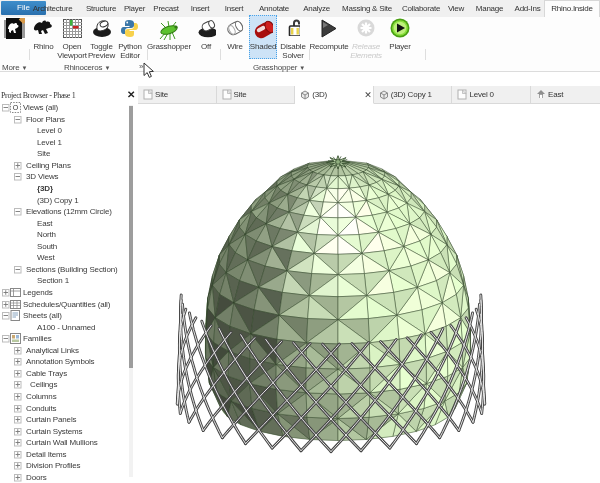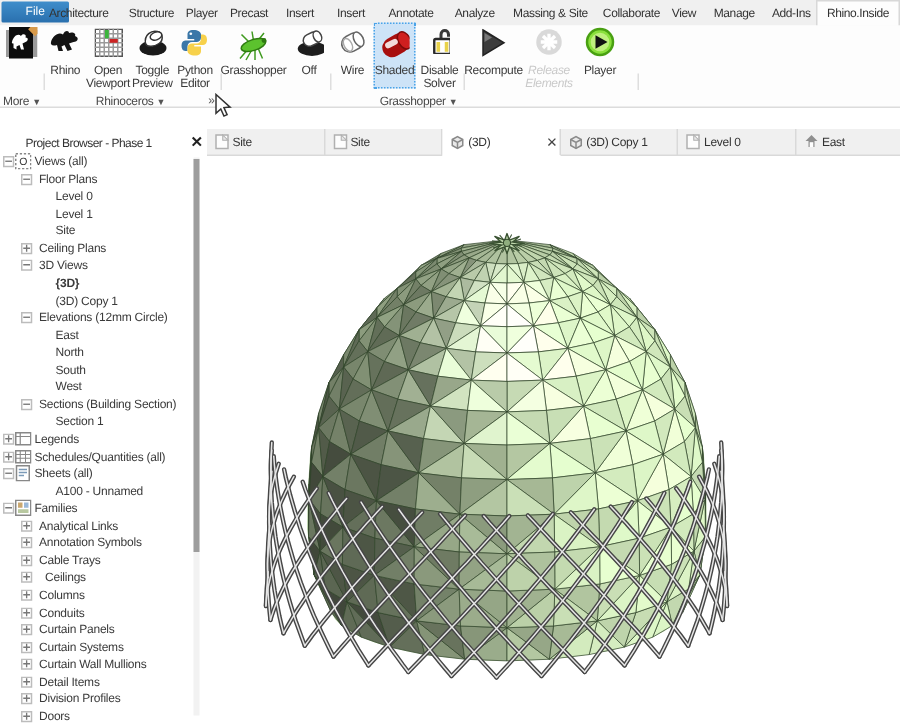--- a/index.html
+++ b/index.html
@@ -20,21 +20,21 @@
   transform:translateX(-50%); top:46px; }
 .btxt { position:absolute; font-size:8px; letter-spacing:-0.2px; color:#3a3a3a; white-space:nowrap;
   transform:translateX(-50%); text-align:center; line-height:9px; }
 .gtxt { color:#c9c9c9;font-style:italic; }
 .sep { position:absolute; width:1px; background:#dedede; }
 #tabbar { position:absolute; left:138px; top:86px; width:462px; height:18px; background:#f0f0f0;
   border-bottom:1px solid #d9d9d9; }
 .vtab { position:absolute; top:86px; height:18px; border-right:1px solid #d9d9d9; }
 .vtab .t { position:absolute; left:17px; top:4px; font-size:8px; letter-spacing:-0.2px; color:#333; white-space:nowrap; }
 .atab { background:#fff; border-bottom:1px solid #fff;padding-left:25px; }
-#pb-title { position:absolute; left:17px; top:91px; font-size:8px; letter-spacing:-0.35px; color:#333; white-space:nowrap; }
+#pb-title { position:absolute; left:1px; top:91px; font-size:8px; letter-spacing:-0.35px; color:#333; white-space:nowrap;font-family:Liberation Serif, serif; }
 .trow { position:absolute; font-size:8px; letter-spacing:-0.15px; color:#3a3a3a; white-space:nowrap; }
 #scroll-track { position:absolute; left:129px; top:105px; width:4px; height:372px; background:#f2f2f2; }
 #scroll-thumb { position:absolute; left:129px; top:106px; width:4px; height:262px; background:#9d9d9d; }
 #viewport { position:absolute; left:138px; top:104px; width:462px; height:379px; background:#fff; }
 #shadedsel { position:absolute; left:249px; top:15px; width:28px; height:44px;
   background:#cde3f7; border:1px dotted #4aa3e8; }
 </style></head><body>
 <div id="page">
 
 <div id="menubar"></div>

